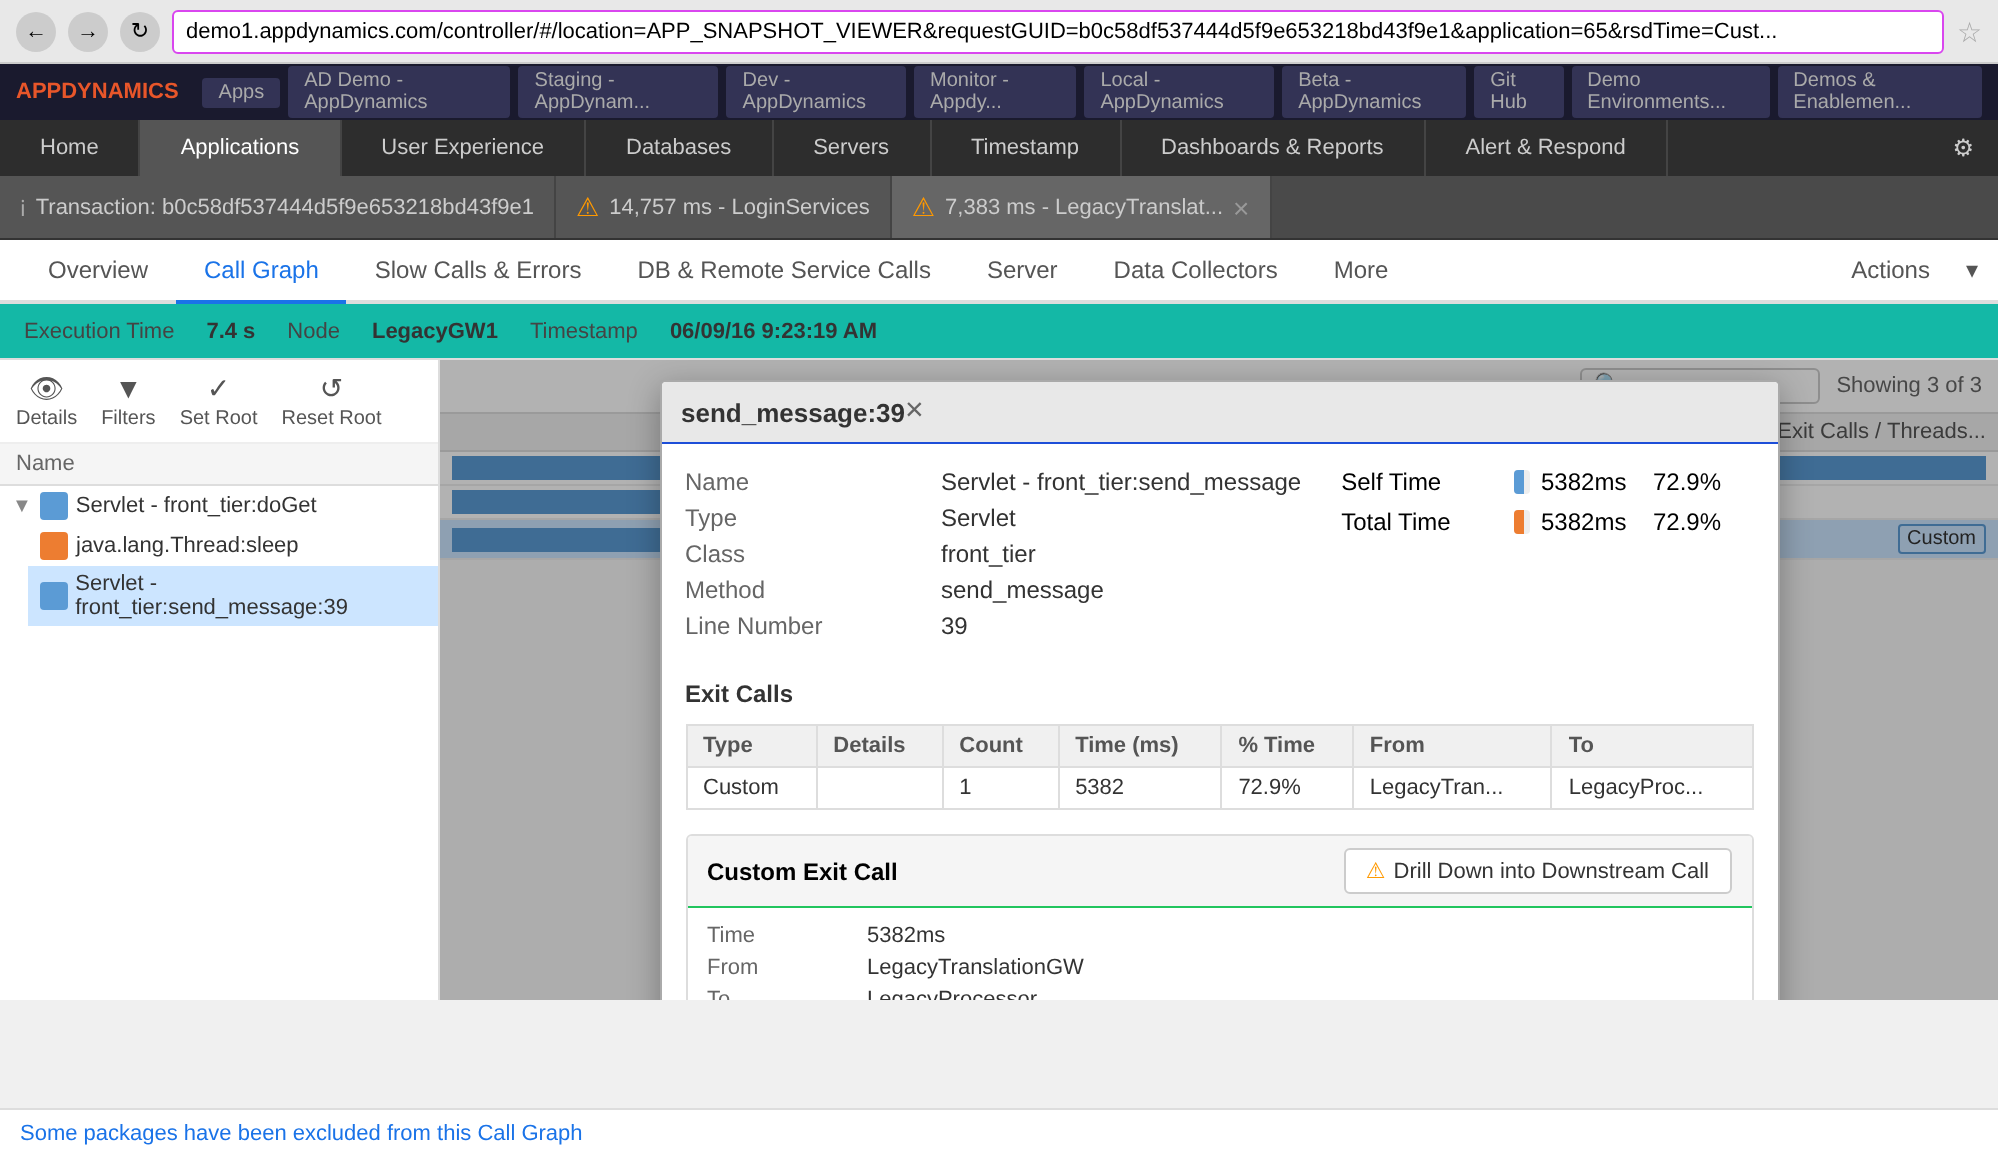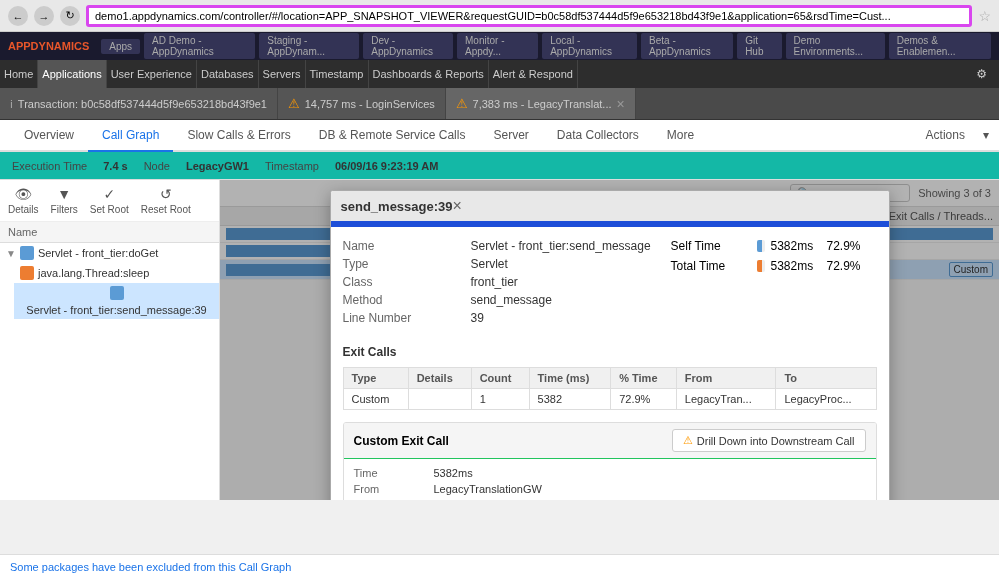--- a/index.html
+++ b/index.html
@@ -20,21 +20,21 @@
       background: #ccc;
       border: none;
       border-radius: 50%;
       cursor: pointer;
       font-size: 11px;
       display: flex; align-items: center; justify-content: center;
     }
     .browser-url-bar {
       flex: 1;
       height: 22px;
-      border: 3px solid #d946ef;
+      border: 1px solid #d946ef;
       border-radius: 3px;
       padding: 0 6px;
       font-size: 11px;
       background: white;
     }
     .browser-star { font-size: 14px; color: #aaa; }
 
     
     .ad-header {
       background: #1a1a2e;
@@ -61,21 +61,21 @@
 
     
     .nav-bar {
       background: #2d2d2d;
       height: 28px;
       display: flex;
       align-items: stretch;
     }
     .nav-item {
       color: #ccc;
-      padding: 0 4px;
+      padding: 0 20px;
       font-size: 11px;
       display: flex;
       align-items: center;
       cursor: pointer;
       border-right: 1px solid #444;
     }
     .nav-item.active { background: #555; color: white; }
     .nav-gear {
       margin-left: auto;
       color: #ccc;
@@ -199,21 +199,21 @@
     }
     .tree-row {
       display: flex;
       align-items: center;
       padding: 3px 6px;
       font-size: 11px;
       color: #333;
       cursor: pointer;
       gap: 4px;
     }
-    .tree-row.selected { background: #cce5ff; flex-direction: column; }
+    .tree-row.selected { background: #cce5ff; }
     .tree-indent { margin-left: 14px; }
     .tree-expand { color: #888; font-size: 10px; }
     .node-icon-blue {
       width: 14px; height: 14px;
       background: #5b9bd5;
       border-radius: 2px;
       display: inline-block;
     }
     .node-icon-orange {
       width: 14px; height: 14px;
@@ -302,21 +302,21 @@
       box-shadow: 0 4px 16px rgba(0,0,0,0.3);
       width: 560px;
       max-height: 490px;
       overflow-y: auto;
     }
     .modal-header {
       background: #e8e8e8;
       padding: 6px 10px;
       display: flex;
       align-items: center;
-      border-bottom: 6px solid #1d4ed8;
+      border-bottom: 1px solid #1d4ed8;
     }
     .modal-title {
       font-size: 13px;
       font-weight: bold;
       color: #333;
     }
     .modal-close {
       cursor: pointer;
       font-size: 16px;
       color: #666;

